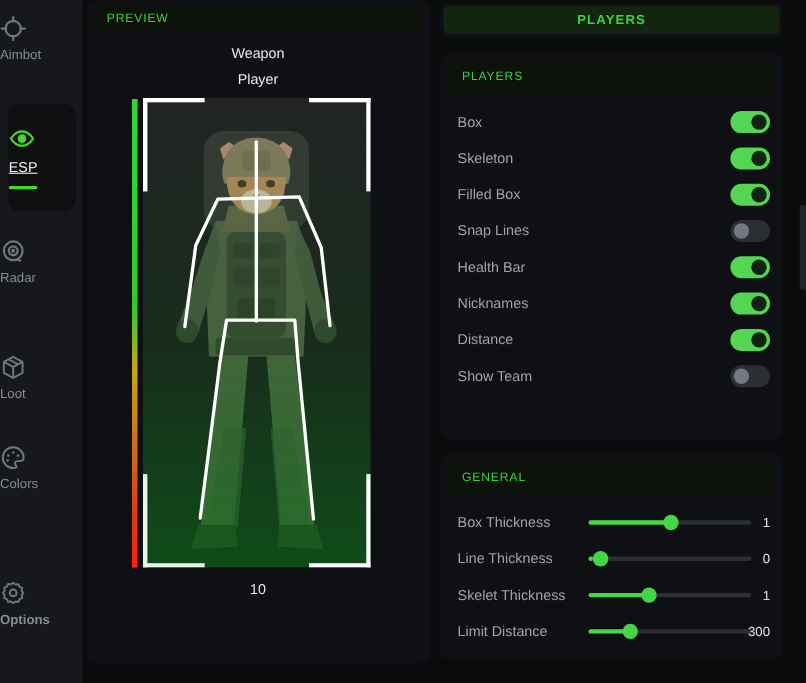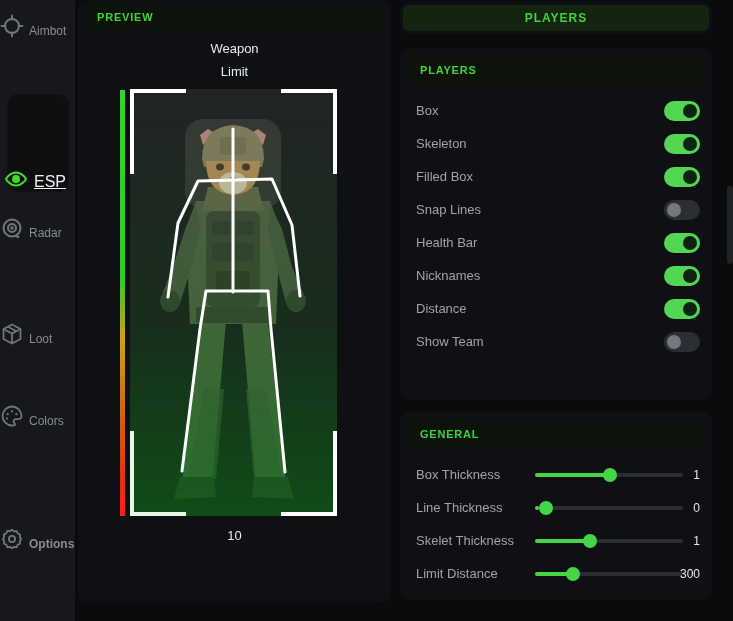--- a/index.html
+++ b/index.html
@@ -2,33 +2,33 @@
 <html><head>
 <meta charset="utf-8">
 <style>
   * { margin:0; padding:0; box-sizing:border-box; }
   html,body { background:#0a0b0d; }
   body { font-family:"Liberation Sans","DejaVu Sans",sans-serif; color:#e8eaed; }
   .app { position:relative; width:733px; height:621px; background:#0a0b0d; overflow:hidden; }
 
   
   .sidebar { position:absolute; left:0; top:0; width:75px; height:100%; background:#16181b; }
-  .side-item { position:absolute; left:0; width:75px; display:flex; flex-direction:row; align-items:flex-end; gap:5px; cursor:pointer; }
+  .side-item { position:absolute; left:0; width:75px; display:flex; flex-direction:column; align-items:flex-start; gap:5px; cursor:pointer; }
   .side-item .icn { width:24px; height:24px; color:#70767e; }
   .side-item .icn svg { width:24px; height:24px; display:block; }
   .side-item .lbl { font-size:12px; color:#868c95; }
   .side-item.active-card { left:8px; width:60px; height:96px; background:#0d0f11; border-radius:10px; justify-content:center; gap:6px; box-shadow:0 0 0 1px #101214; }
   .side-item.active-card .icn { color:#46d62c; }
-  .side-item.active-card .lbl { color:#eef0f2; font-size:16px;text-decoration:underline; }
+  .side-item.active-card .lbl { color:#eef0f2; font-size:13px;text-decoration:underline; }
   .esp-dash { width:26px; height:3px; border-radius:2px; background:#46d62c; margin-top:4px; }
 
   
   .preview-card { position:absolute; left:78px; top:0; width:313px; height:603px; background:#0e1013; border-radius:10px; }
   .section-head { background:#0d130a; border-radius:6px; height:25px; line-height:25px; padding-left:12px;
-                  font-size:11px; font-weight:bold; letter-spacing:.8px; color:#3cd33c; }
+                  font-size:11px; font-weight:normal; letter-spacing:.8px; color:#3cd33c; }
   .preview-head { position:absolute; left:7px; top:5px; width:297px; }
   .pv-label { position:absolute; left:0; width:100%; text-align:center; font-size:13px; color:#e8eaed; }
   .pv-weapon { top:41px; }
   .pv-player { top:64px; }
   .pv-dist { top:528px; }
 
   .health-bar { position:absolute; left:42px; top:90px; width:5px; height:426px;
     background:linear-gradient(180deg,#35d435 0%,#2fc92f 44%,#c9a31d 58%,#c9741a 72%,#e03414 90%,#ff1f15 100%); }
 
   .esp-box { position:absolute; left:52px; top:89px; width:207px; height:427px;
@@ -154,21 +154,21 @@
           </svg>
         </span>
         <span class="lbl">Options</span>
 
       </div>
     </nav>
 
   <section class="preview-card">
     <div class="section-head preview-head">PREVIEW</div>
     <div class="pv-label pv-weapon">Weapon</div>
-    <div class="pv-label pv-player">Limit</div>
+    <div class="pv-label pv-player">Player</div>
 
     <div class="health-bar"></div>
 
     <div class="esp-box">
 
       <svg class="soldier" viewBox="0 0 207 427" preserveAspectRatio="none">
 
         <rect x="55" y="30" width="96" height="90" fill="#3e423a" opacity="0.55" rx="18"></rect>
 
         <path d="M70,232 L96,232 L82,395 L52,395 Z" fill="#46603c"></path>

